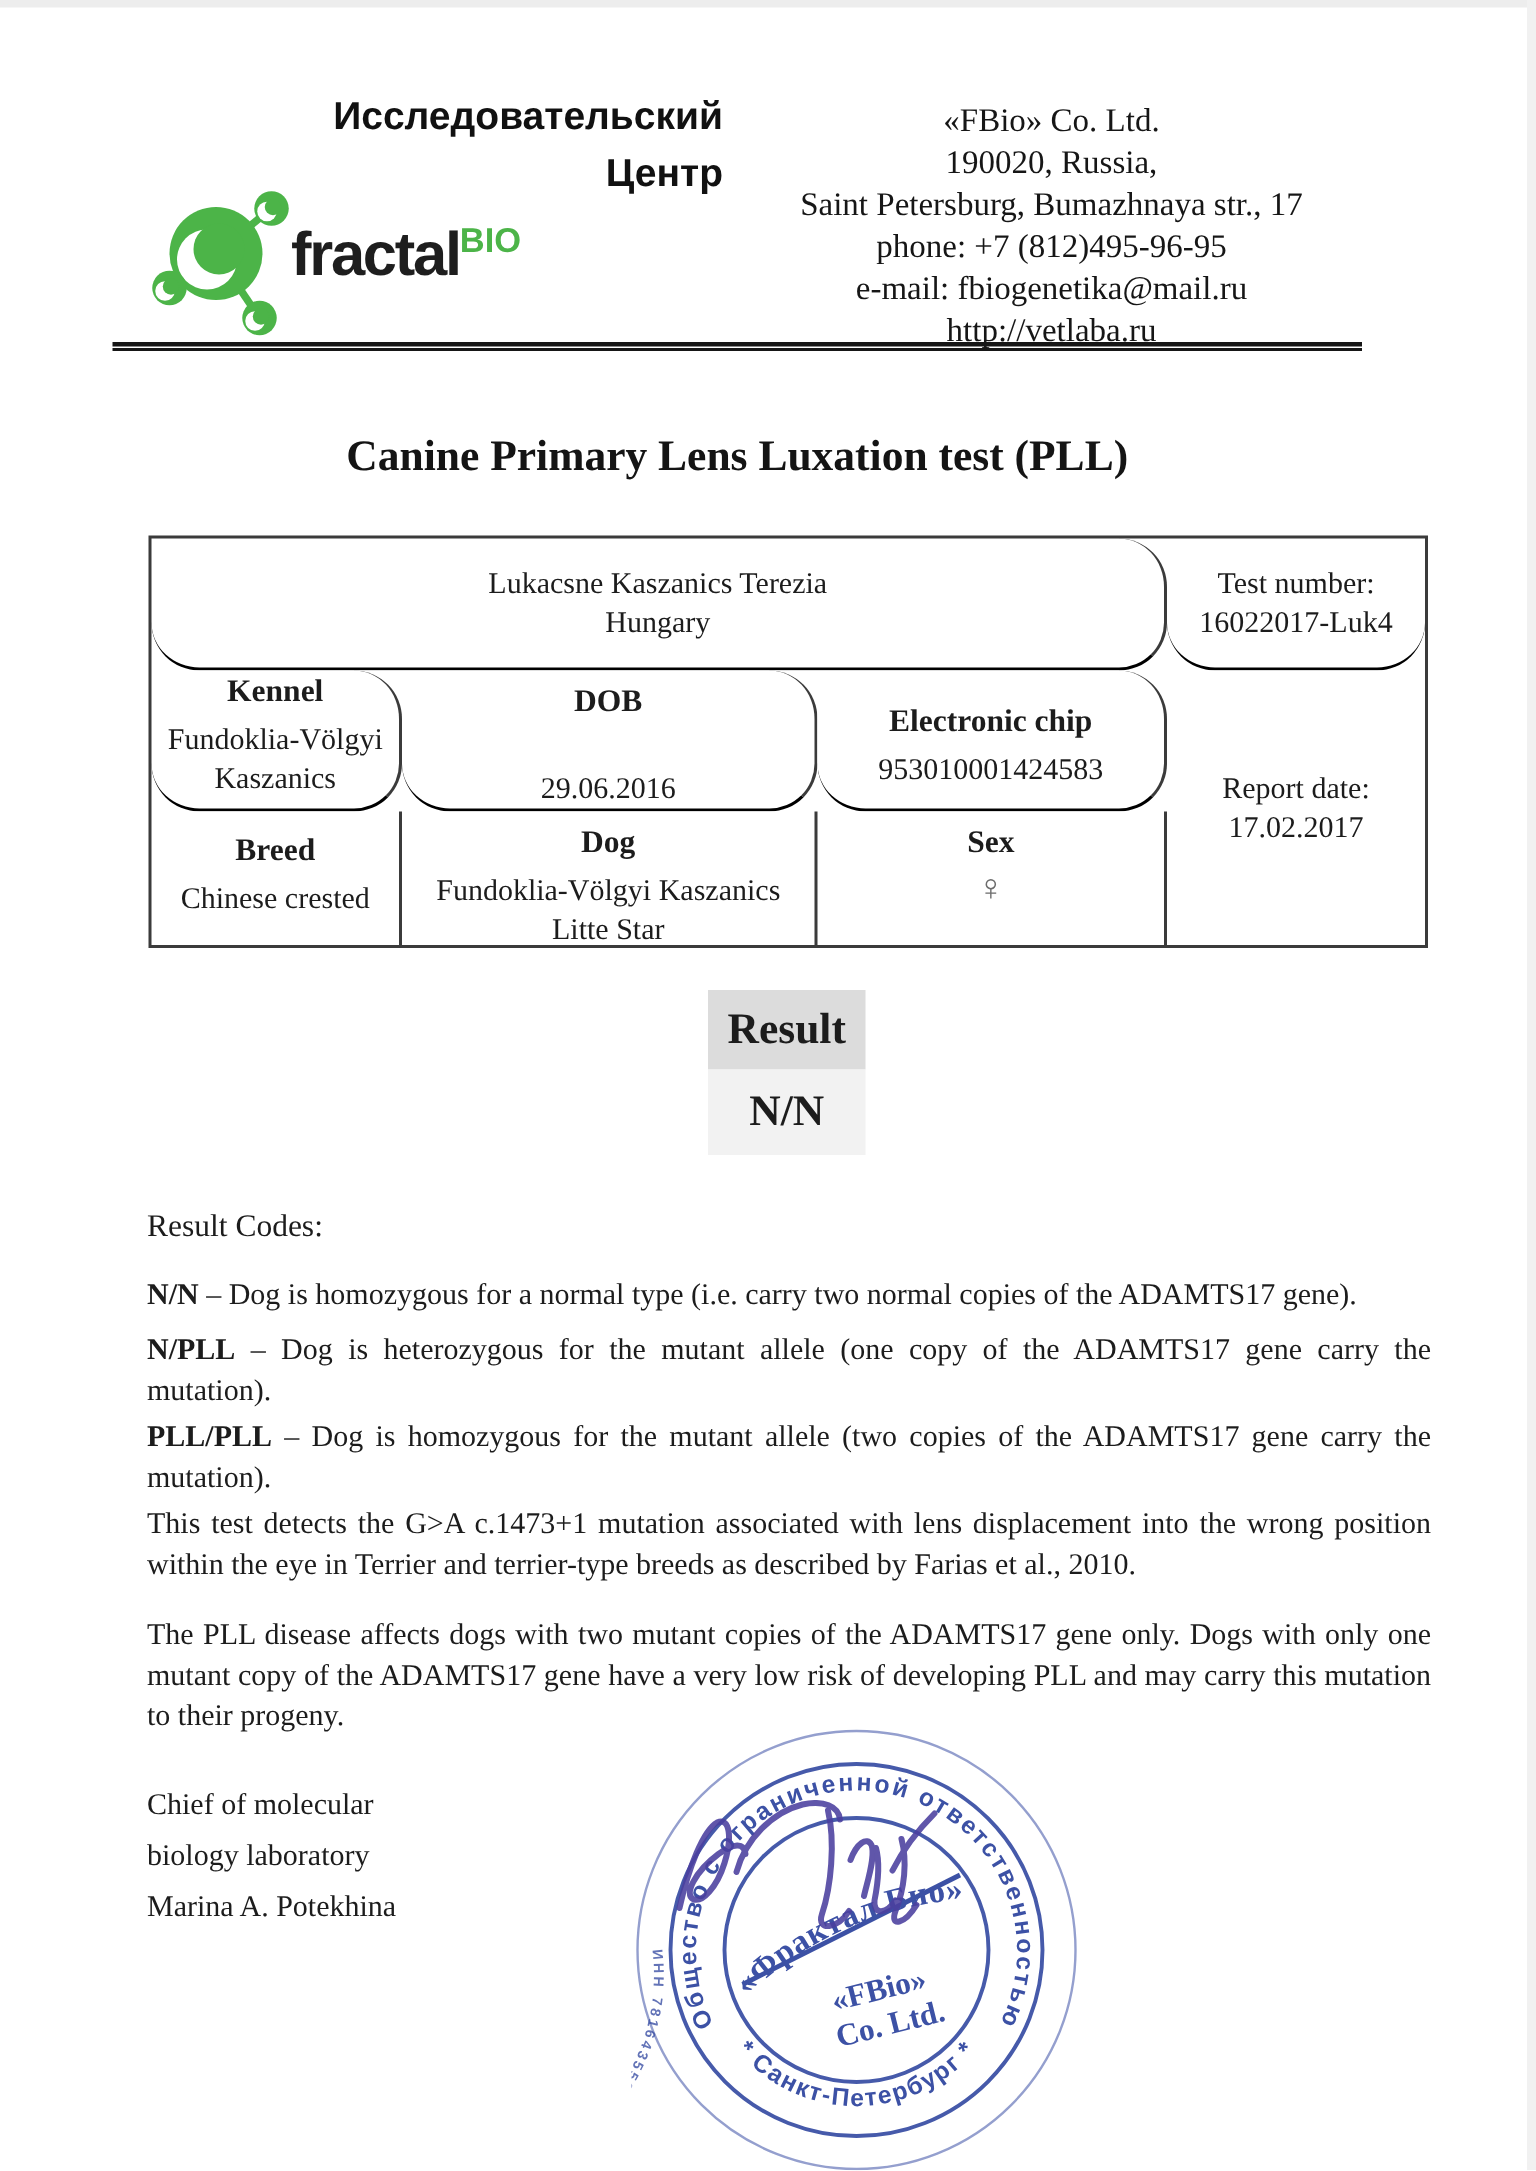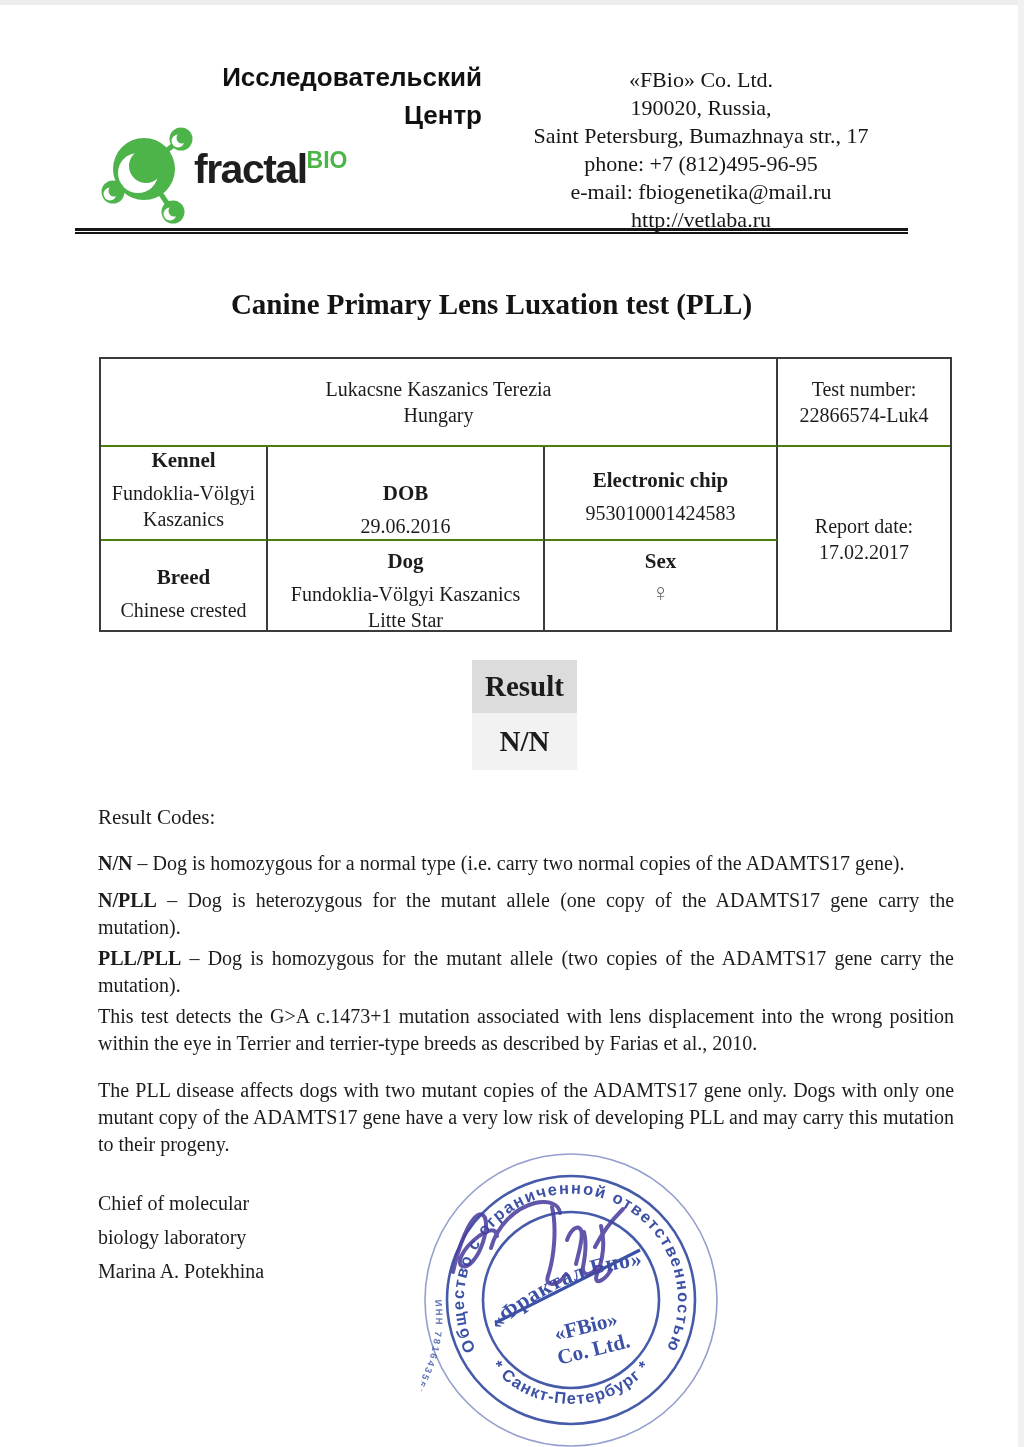--- a/index.html
+++ b/index.html
@@ -27,28 +27,28 @@
   
   .info-table{position:absolute;left:99px;top:357px;width:853px;box-sizing:border-box;
     border:2px solid #3b3b3b;display:grid;
     grid-template-columns:167px 277px 233px 1fr;
     grid-template-rows:88px 94px 89px;font-size:20px;}
   .cell{box-sizing:border-box;display:flex;flex-direction:column;align-items:center;
     justify-content:center;text-align:center;line-height:26px;}
   .cell .lbl{font-weight:bold;font-size:21px;}
   .cell .val{margin-top:7px;}
   .br2{border-right:2px solid #3b3b3b;}
-  .bb2{border-bottom:2px solid #4d7c0f;}
+  .bb2{border-bottom:2px solid #000000;border-radius:32px;}
   .c-owner{grid-column:1/4;grid-row:1;}
   .c-testnum{grid-column:4;grid-row:1;}
   .c-kennel{grid-column:1;grid-row:2;justify-content:flex-start;padding-top:0;}
-  .c-dob{grid-column:2;grid-row:2;justify-content:flex-end;padding-top:7px;}
+  .c-dob{grid-column:2;grid-row:2;justify-content:space-between;padding-top:7px;}
   .c-chip{grid-column:3;grid-row:2;justify-content:flex-start;padding-top:20px;}
   .c-report{grid-column:4;grid-row:2/4;}
-  .c-breed{grid-column:1;grid-row:3;justify-content:flex-start;padding-top:23px;}
+  .c-breed{grid-column:1;grid-row:3;justify-content:flex-start;padding-top:12px;}
   .c-dog{grid-column:2;grid-row:3;justify-content:flex-start;padding-top:7px;}
   .c-sex{grid-column:3;grid-row:3;justify-content:flex-start;padding-top:7px;}
   .sex-sign{margin-top:6px;color:#6d6d6d;font-size:25px;}
 
   
   .result-box{position:absolute;left:472px;top:660px;width:105px;text-align:center;
     font-weight:bold;font-size:29px;}
   .result-label{background:#dcdcdc;height:53px;display:flex;align-items:center;justify-content:center;}
   .result-value{background:#f2f2f2;height:57px;display:flex;align-items:center;justify-content:center;}
 
@@ -111,21 +111,21 @@
 
   <div class="doc-title">Canine Primary Lens Luxation test (PLL)</div>
 
   <div class="info-table">
     <div class="cell c-owner br2 bb2">
       <div>Lukacsne Kaszanics Terezia</div>
       <div>Hungary</div>
     </div>
     <div class="cell c-testnum bb2">
       <div>Test number:</div>
-      <div>22866574-Luk4</div>
+      <div>16022017-Luk4</div>
     </div>
     <div class="cell c-kennel br2 bb2">
       <div class="lbl">Kennel</div>
       <div class="val">Fundoklia-Völgyi Kaszanics</div>
     </div>
     <div class="cell c-dob br2 bb2">
       <div class="lbl">DOB</div>
       <div class="val">29.06.2016</div>
     </div>
     <div class="cell c-chip br2 bb2">

